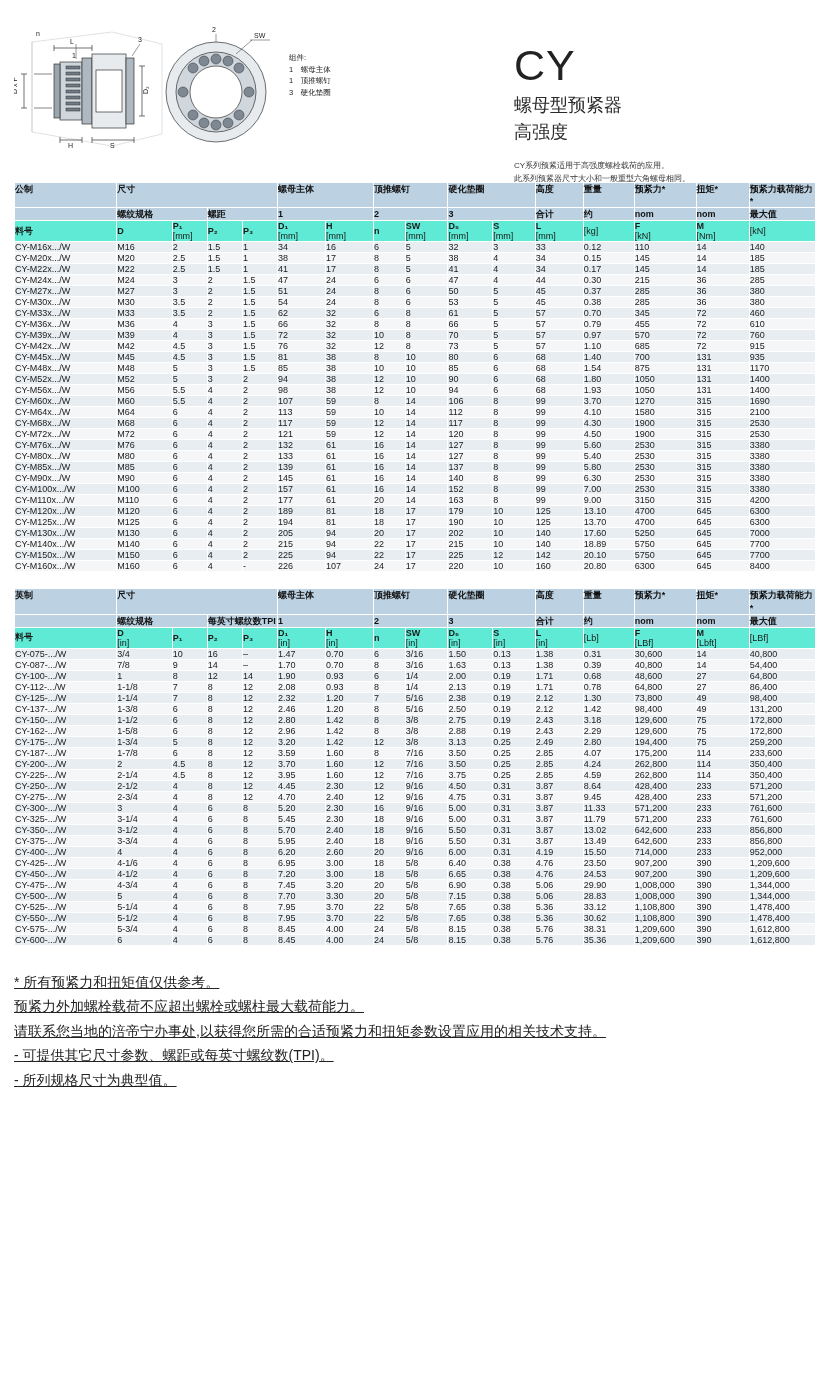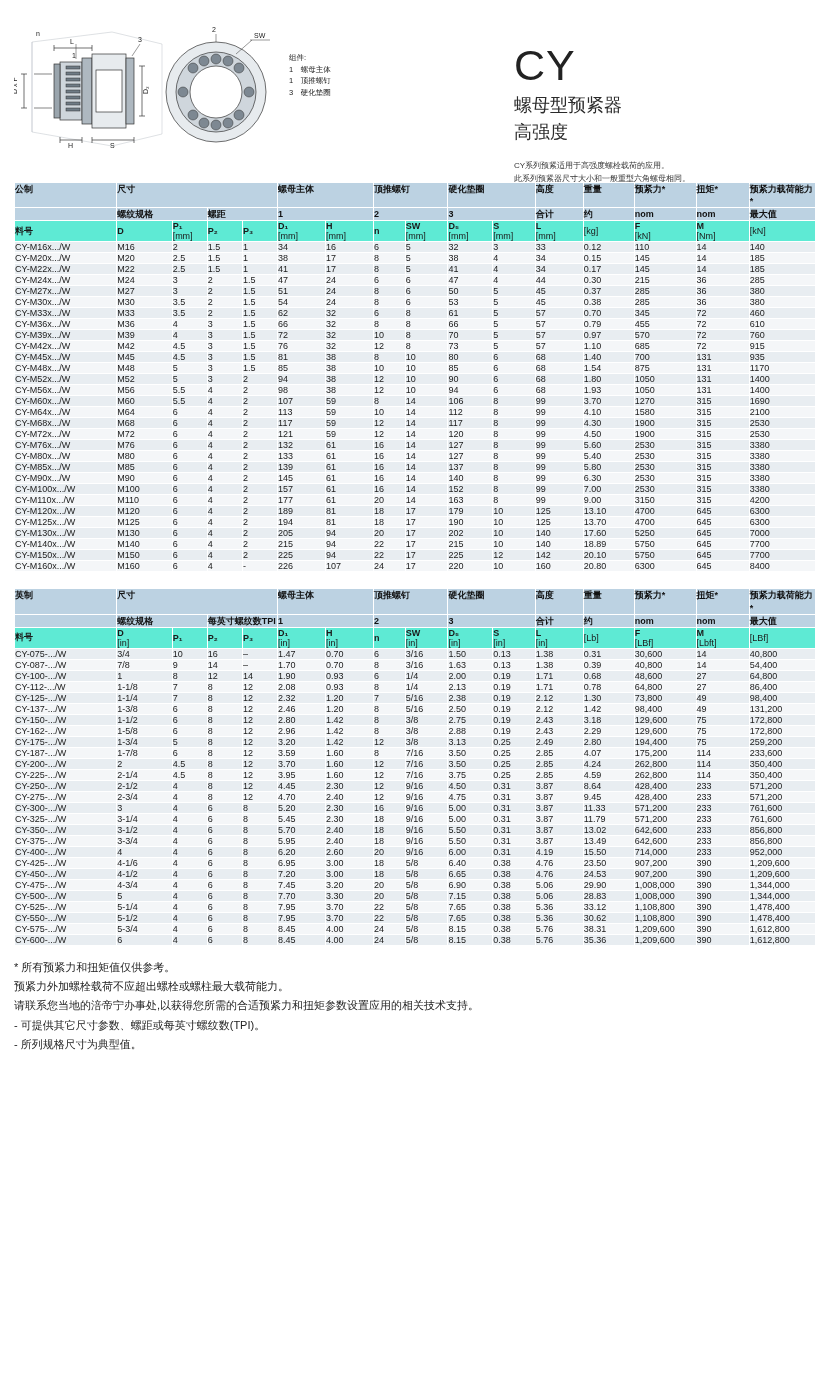--- a/index.html
+++ b/index.html
@@ -29,21 +29,21 @@
   table.spec th, table.spec td { border: 1px solid #ffffff; padding: 0; }
   .hdr { background: #bcd2e2; color:#111; }
   .hdr td { padding: 3px 4px; vertical-align: top; font-weight: bold; line-height: 1.35; }
   .hdr-row2 td { padding-top: 0; padding-bottom: 4px; margin-left: 27px; }
   .units td { background:#5eead4; padding: 2px 4px 4px 4px; font-weight: bold; }
   .units td .u { font-weight: normal; display:block; }
   .rowA td { background: #e8edf1; padding: 2.5px 4px; }
   .rowB td { background: #f4f6f8; padding: 2.5px 4px; }
   .sep { height: 16px; }
 
-  .notes { margin-top: 12px; font-size: 11px; line-height: 1.75; color:#222; }
+  .notes { margin-top: 24px; font-size: 14px; line-height: 1.75; color:#222;text-decoration:underline; }
 
   
   svg { display:block; }
 </style>
 </head>
 <body>
 
 <div class="page">
 
   <div class="header">

